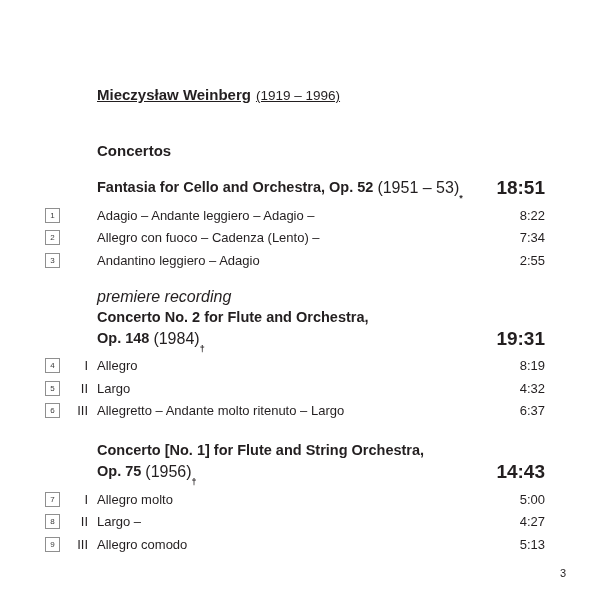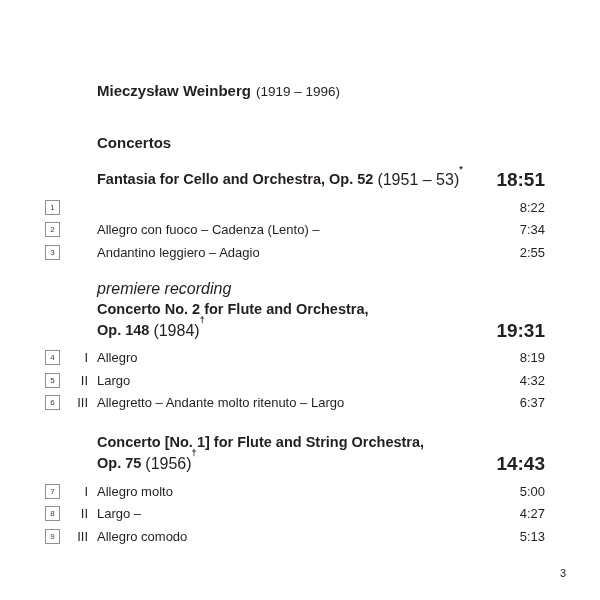--- a/index.html
+++ b/index.html
@@ -6,27 +6,27 @@
   html, body { width:600px; height:600px; }
   body {
     background:#ffffff;
     font-family:"Liberation Sans", sans-serif;
     color:#231f20;
     position:relative;
     overflow:hidden;
   }
   .page { position:absolute; inset:0; padding:82px 55px 0 45px; }
   .indent { padding-left:52px; }
-  .composer-line { font-size:15px; font-weight:bold; line-height:17px; }
+  .composer-line { font-size:15px; font-weight:bold; line-height:25px;text-decoration:underline; }
   .composer-dates { font-weight:normal; font-size:13.5px; margin-left:5px; }
   .album-title { font-size:15px; font-weight:bold; line-height:17px; margin-top:34px; }
   .work { margin-top:18px; }
   .premiere { padding-left:52px; font-style:italic; font-size:16px; line-height:14px; margin-bottom:3px; }
   .title-line {
-    display:flex; align-items:flex-start;
+    display:flex; align-items:flex-end;
     padding-left:52px;
     font-size:14.5px; font-weight:bold; line-height:21px;
   }
   .t-regular { font-weight:normal; font-size:16px; margin-left:4px; }
   .t-sup { font-size:9px; vertical-align:super; line-height:0; }
   .title-line .duration { margin-left:auto; font-weight:bold; font-size:19px; }
   .tracks { margin-top:6px; }
   .track-row { display:flex; align-items:center; height:22.5px; font-size:13px; }
   .box-col { width:15px; display:flex; }
   .track-box {
@@ -63,20 +63,21 @@
   </div>
 </div>
     <div class="tracks">
   <div class="track-row">
     <span class="box-col">
       <span class="track-box">
         <span class="track-no">1</span>
       </span>
     </span>
     <span class="movement"></span>
+    <span class="track-title">Adagio – Andante leggiero – Adagio –</span>
     <span class="duration">8:22</span>
   </div>
 
   <div class="track-row">
     <span class="box-col">
       <span class="track-box">
         <span class="track-no">2</span>
       </span>
     </span>
     <span class="movement"></span>

